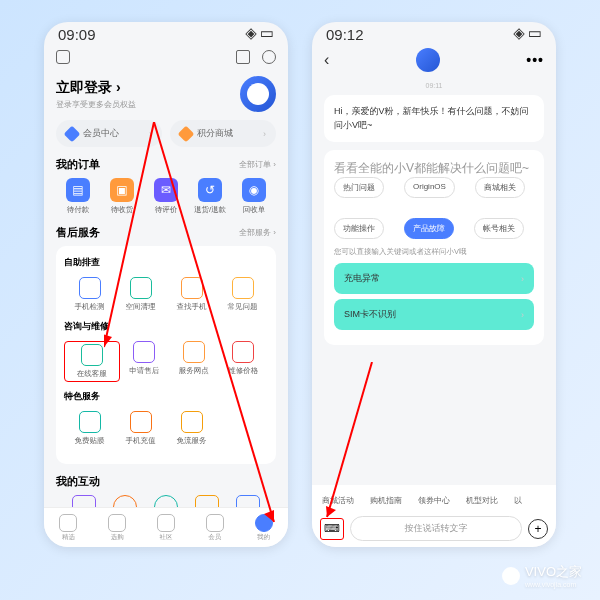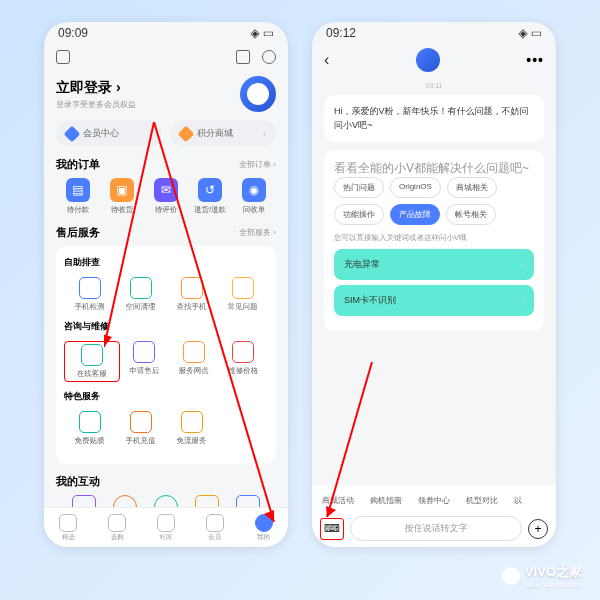--- a/index.html
+++ b/index.html
@@ -1,19 +1,19 @@
 <!DOCTYPE html>
 <html><head>
 <meta charset="utf-8">
 <style>
 *{margin:0;padding:0;box-sizing:border-box;font-family:-apple-system,sans-serif}
 body{width:600px;height:600px;background:linear-gradient(135deg,#cde5ff,#e8f2ff);position:relative;overflow:hidden}
 .phones{display:flex;gap:24px;padding:22px 36px;justify-content:center}
 .phone{width:244px;height:525px;background:#f5f6f8;border-radius:24px;overflow:hidden;position:relative;box-shadow:0 2px 12px rgba(0,0,0,.1)}
-.status{height:22px;display:flex;justify-content:space-between;align-items:center;padding:4px 14px;font-size:12px;color:#333}
+.status{height:22px;display:flex;justify-content:space-between;padding:4px 14px;font-size:15px;color:#333}
 .status .r{display:flex;gap:3px;align-items:center}
 .content{height:calc(100% - 22px);overflow:hidden;padding:0 12px}
 .header{display:flex;justify-content:space-between;align-items:center;padding:6px 0}
 .gear{width:14px;height:14px;border:1.5px solid #666;border-radius:3px}
 .hr{display:flex;gap:12px;align-items:center}
 .cart{width:14px;height:14px;border:1.5px solid #666;border-radius:2px}
 .msg{width:14px;height:14px;border:1.5px solid #666;border-radius:50%}
 .login{display:flex;justify-content:space-between;align-items:center;margin:6px 0}
 .login h2{font-size:14px;font-weight:600}
 .login p{font-size:8px;color:#999;margin-top:2px}
@@ -43,34 +43,34 @@
 .tab.active .ti{background:#4a7eff;border-color:#4a7eff;border-radius:50%}
 .tab .tl{font-size:6.5px;color:#999;margin-top:1px}
 .chathead{display:flex;justify-content:space-between;align-items:center;padding:4px 0}
 .back{font-size:16px;color:#333}
 .csmall{width:24px;height:24px;background:linear-gradient(135deg,#4a7eff,#2456d4);border-radius:50%}
 .dots{font-size:14px;font-weight:bold;letter-spacing:1px}
 .time{text-align:center;font-size:7px;color:#bbb;margin:6px 0}
 .bubble{background:#fff;border-radius:10px;padding:10px;font-size:9px;line-height:1.5;color:#333;margin-bottom:8px}
 .opts{background:#fff;border-radius:10px;padding:10px;margin-bottom:8px}
 .opts .t{font-size:12px;color:#999;margin-bottom:0}
-.chips{display:flex;flex-wrap:wrap;gap:6px}
+.chips{display:flex;flex-wrap:wrap;gap:20px}
 .chip{border:1px solid #ddd;border-radius:12px;padding:4px 8px;font-size:8px;color:#555}
 .chip.on{background:#4a7eff;color:#fff;border-color:#4a7eff}
 .hint{font-size:7.5px;color:#999;margin:8px 0 6px}
 .row{background:#5eead4;border-radius:8px;padding:9px 10px;font-size:9px;color:#333;margin-bottom:5px;display:flex;justify-content:space-between;align-items:center}
 .row::after{content:"›";color:#ccc}
 .refresh{font-size:8px;color:#4a7eff;margin:6px 0 0}
 .btm{position:absolute;bottom:0;left:0;right:0;background:#fff;padding:6px 8px}
 .tags{display:flex;gap:16px;overflow:hidden;font-size:8px;color:#666;padding:4px 2px;margin-bottom:6px}
 .inp{display:flex;gap:6px;align-items:center}
 .kb{width:24px;height:22px;border:1.5px solid red;border-radius:3px;display:flex;align-items:center;justify-content:center;font-size:11px}
 .inpf{flex:1;border:1px solid #ddd;border-radius:14px;padding:5px;text-align:center;font-size:9px;color:#999}
 .plus{width:20px;height:20px;border:1.5px solid #333;border-radius:50%;display:flex;align-items:center;justify-content:center;font-size:12px}
-.wm{position:absolute;bottom:12px;right:18px;color:#fff;font-size:13px;font-weight:700;display:flex;align-items:center;gap:5px;text-shadow:0 1px 3px rgba(0,0,0,.2)}
+.wm{position:absolute;bottom:12px;right:18px;color:#fff;font-size:13px;font-weight:400;display:flex;align-items:center;gap:5px;text-shadow:0 1px 3px rgba(0,0,0,.2)}
 .wm .v{width:18px;height:18px;background:#fff;border-radius:50%;opacity:.95}
 .wm small{font-size:7px;display:block;opacity:.8}
 .arrow{position:absolute;pointer-events:none}
 .arrow line{stroke:red;stroke-width:2}
 .arrow polygon{fill:red}
 </style>
 </head>
 <body>
 
 <div class="phones">

